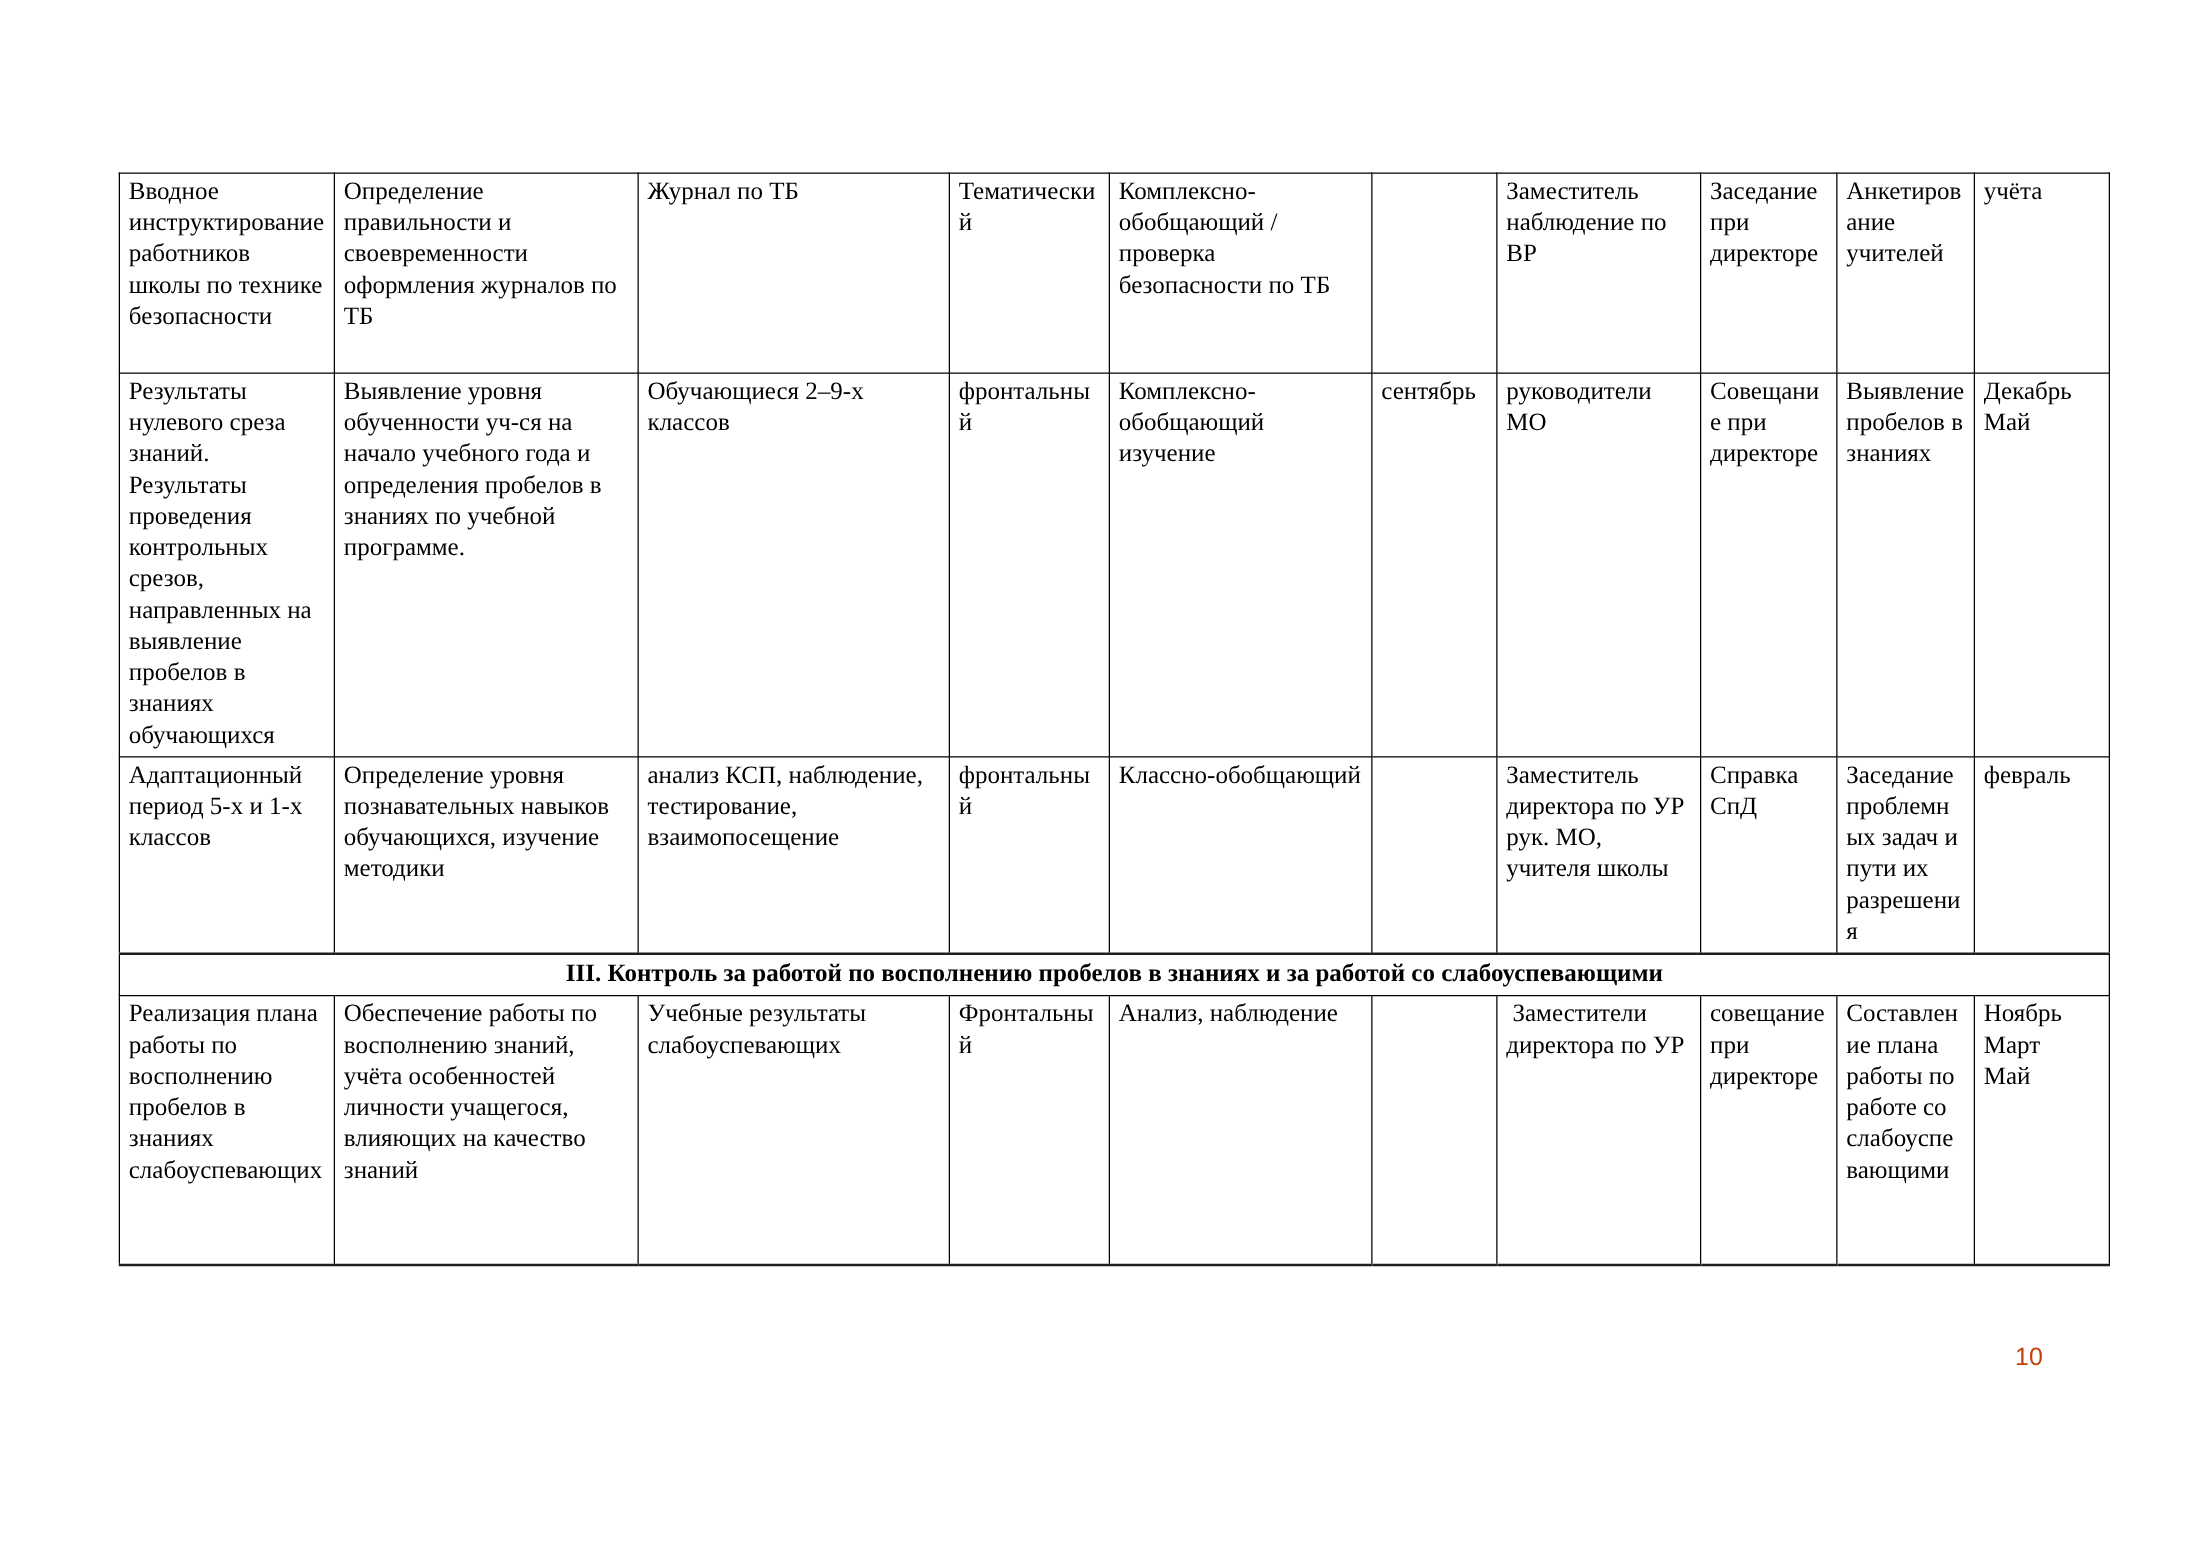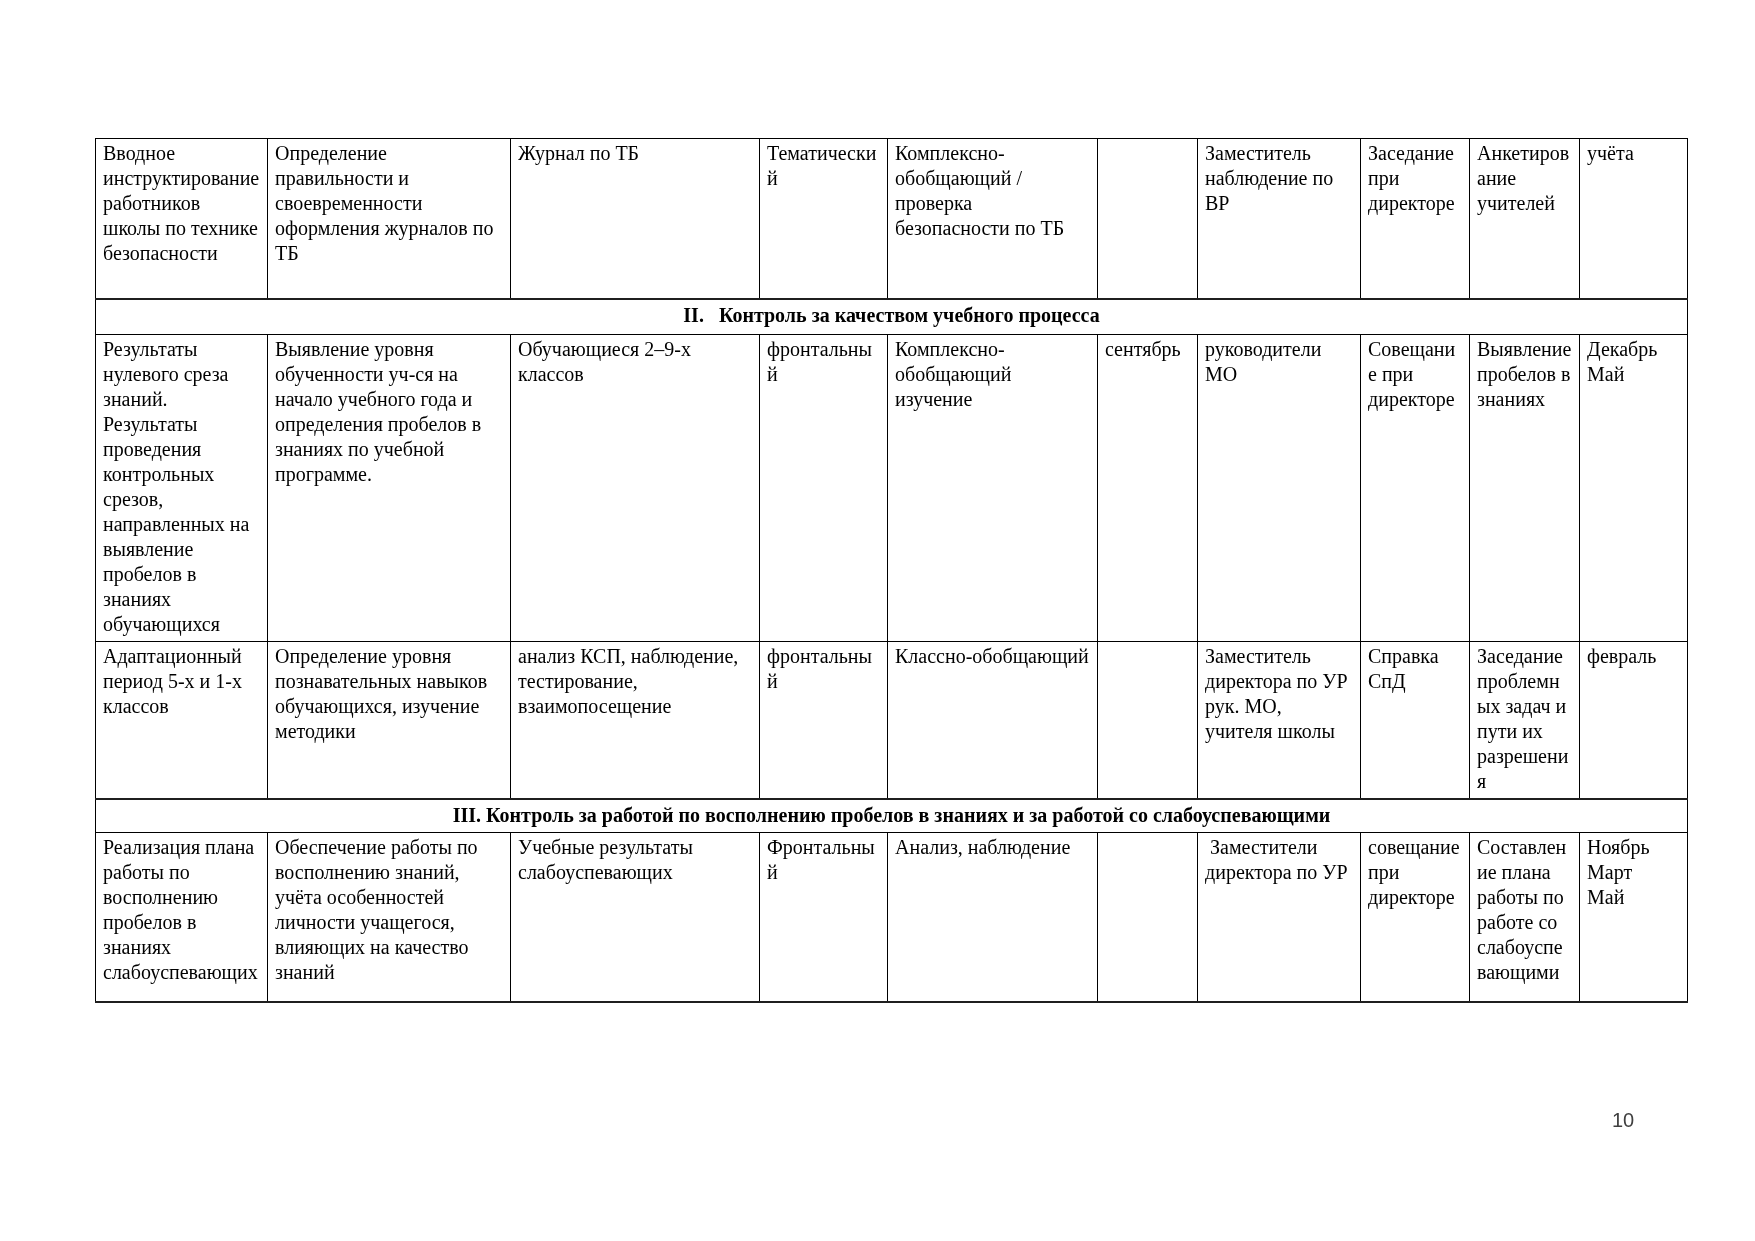--- a/index.html
+++ b/index.html
@@ -20,23 +20,23 @@
     white-space:pre-wrap;
     overflow-wrap:break-word;word-wrap:break-word;
   }
   table.plan td.section{
     text-align:center;font-weight:bold;
     border-top:2px solid #1f1f1f;
     padding:3px 7px;
   }
   table.plan tr.last td{border-bottom:2px solid #1f1f1f;}
   .page-number{
-    position:absolute;top:1108px;left:1612px;
+    position:absolute;top:1074px;left:1612px;
     font-family:"Liberation Sans","DejaVu Sans",sans-serif;
-    font-size:20px;line-height:24px;color:#404040;
+    font-size:20px;line-height:24px;color:#c2410c;
   }
 </style>
 </head>
 <body>
 
 <table class="plan">
   <colgroup>
     <col style="width:172px">
       <col style="width:243px">
       <col style="width:249px">
@@ -54,23 +54,20 @@
       <td>Определение правильности и своевременности оформления журналов по ТБ</td>
       <td>Журнал по ТБ</td>
       <td>Тематический</td>
       <td>Комплексно-обобщающий / проверка безопасности по ТБ</td>
       <td></td>
       <td>Заместитель наблюдение по ВР</td>
       <td>Заседание при директоре</td>
       <td>Анкетирование учителей</td>
       <td>учёта</td>
     </tr>
-    <tr style="height:36px">
-      <td class="section" colspan="10">II.   Контроль за качеством учебного процесса</td>
-    </tr>
     <tr style="height:296px">
       <td>Результаты нулевого среза знаний.
 Результаты проведения контрольных срезов, направленных на выявление пробелов в знаниях обучающихся</td>
       <td>Выявление уровня обученности уч-ся на начало учебного года и определения пробелов в знаниях по учебной программе.</td>
       <td>Обучающиеся 2–9-х классов</td>
       <td>фронтальный</td>
       <td>Комплексно-обобщающий изучение</td>
       <td>сентябрь</td>
       <td>руководители МО</td>
       <td>Совещание при директоре</td>
@@ -86,21 +83,21 @@
       <td>Классно-обобщающий</td>
       <td></td>
       <td>Заместитель директора по УР рук. МО, учителя школы</td>
       <td>Справка СпД</td>
       <td>Заседание проблемных задач и пути их разрешения</td>
       <td>февраль</td>
     </tr>
     <tr style="height:33px">
       <td class="section" colspan="10">III. Контроль за работой по восполнению пробелов в знаниях и за работой со слабоуспевающими</td>
     </tr>
-    <tr class="last" style="height:170px">
+    <tr class="last" style="height:216px">
       <td>Реализация плана работы по восполнению пробелов в знаниях слабоуспевающих</td>
       <td>Обеспечение работы по восполнению знаний, учёта особенностей личности учащегося, влияющих на качество знаний</td>
       <td>Учебные результаты слабоуспевающих</td>
       <td>Фронтальный</td>
       <td>Анализ, наблюдение</td>
       <td></td>
       <td> Заместители директора по УР</td>
       <td>совещание при директоре</td>
       <td>Составление плана работы по работе со слабоуспевающими</td>
       <td>Ноябрь

